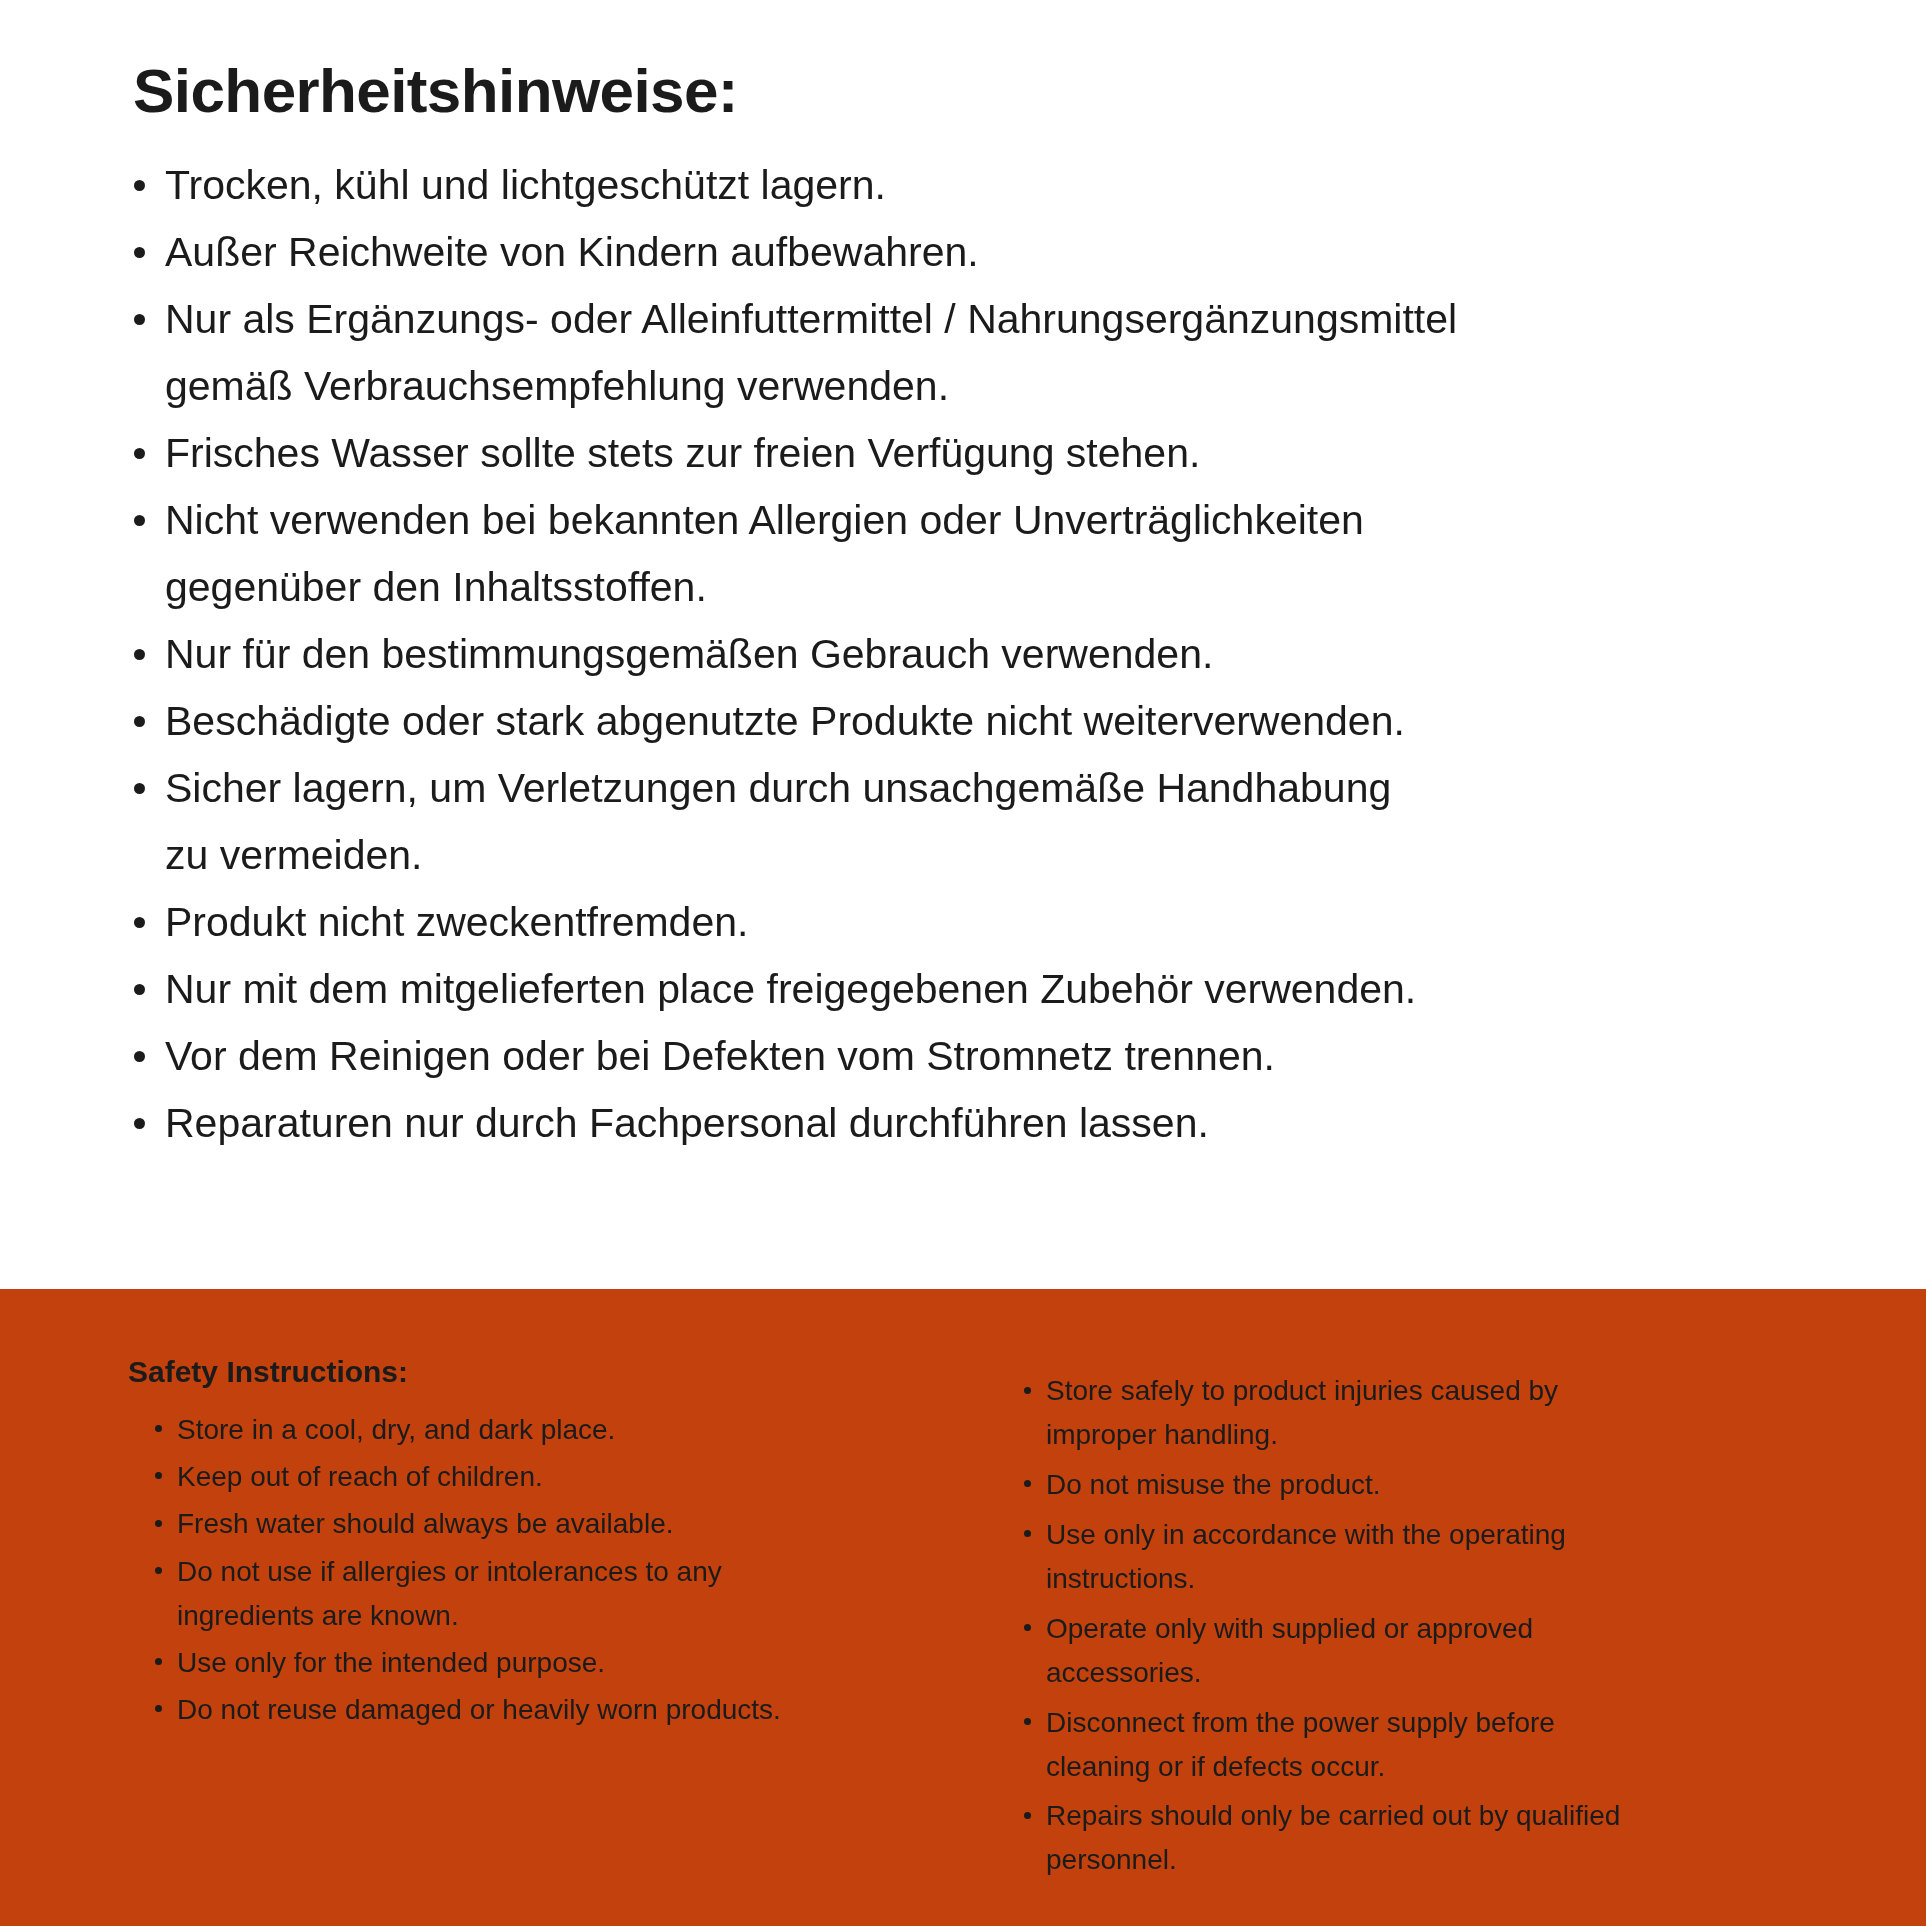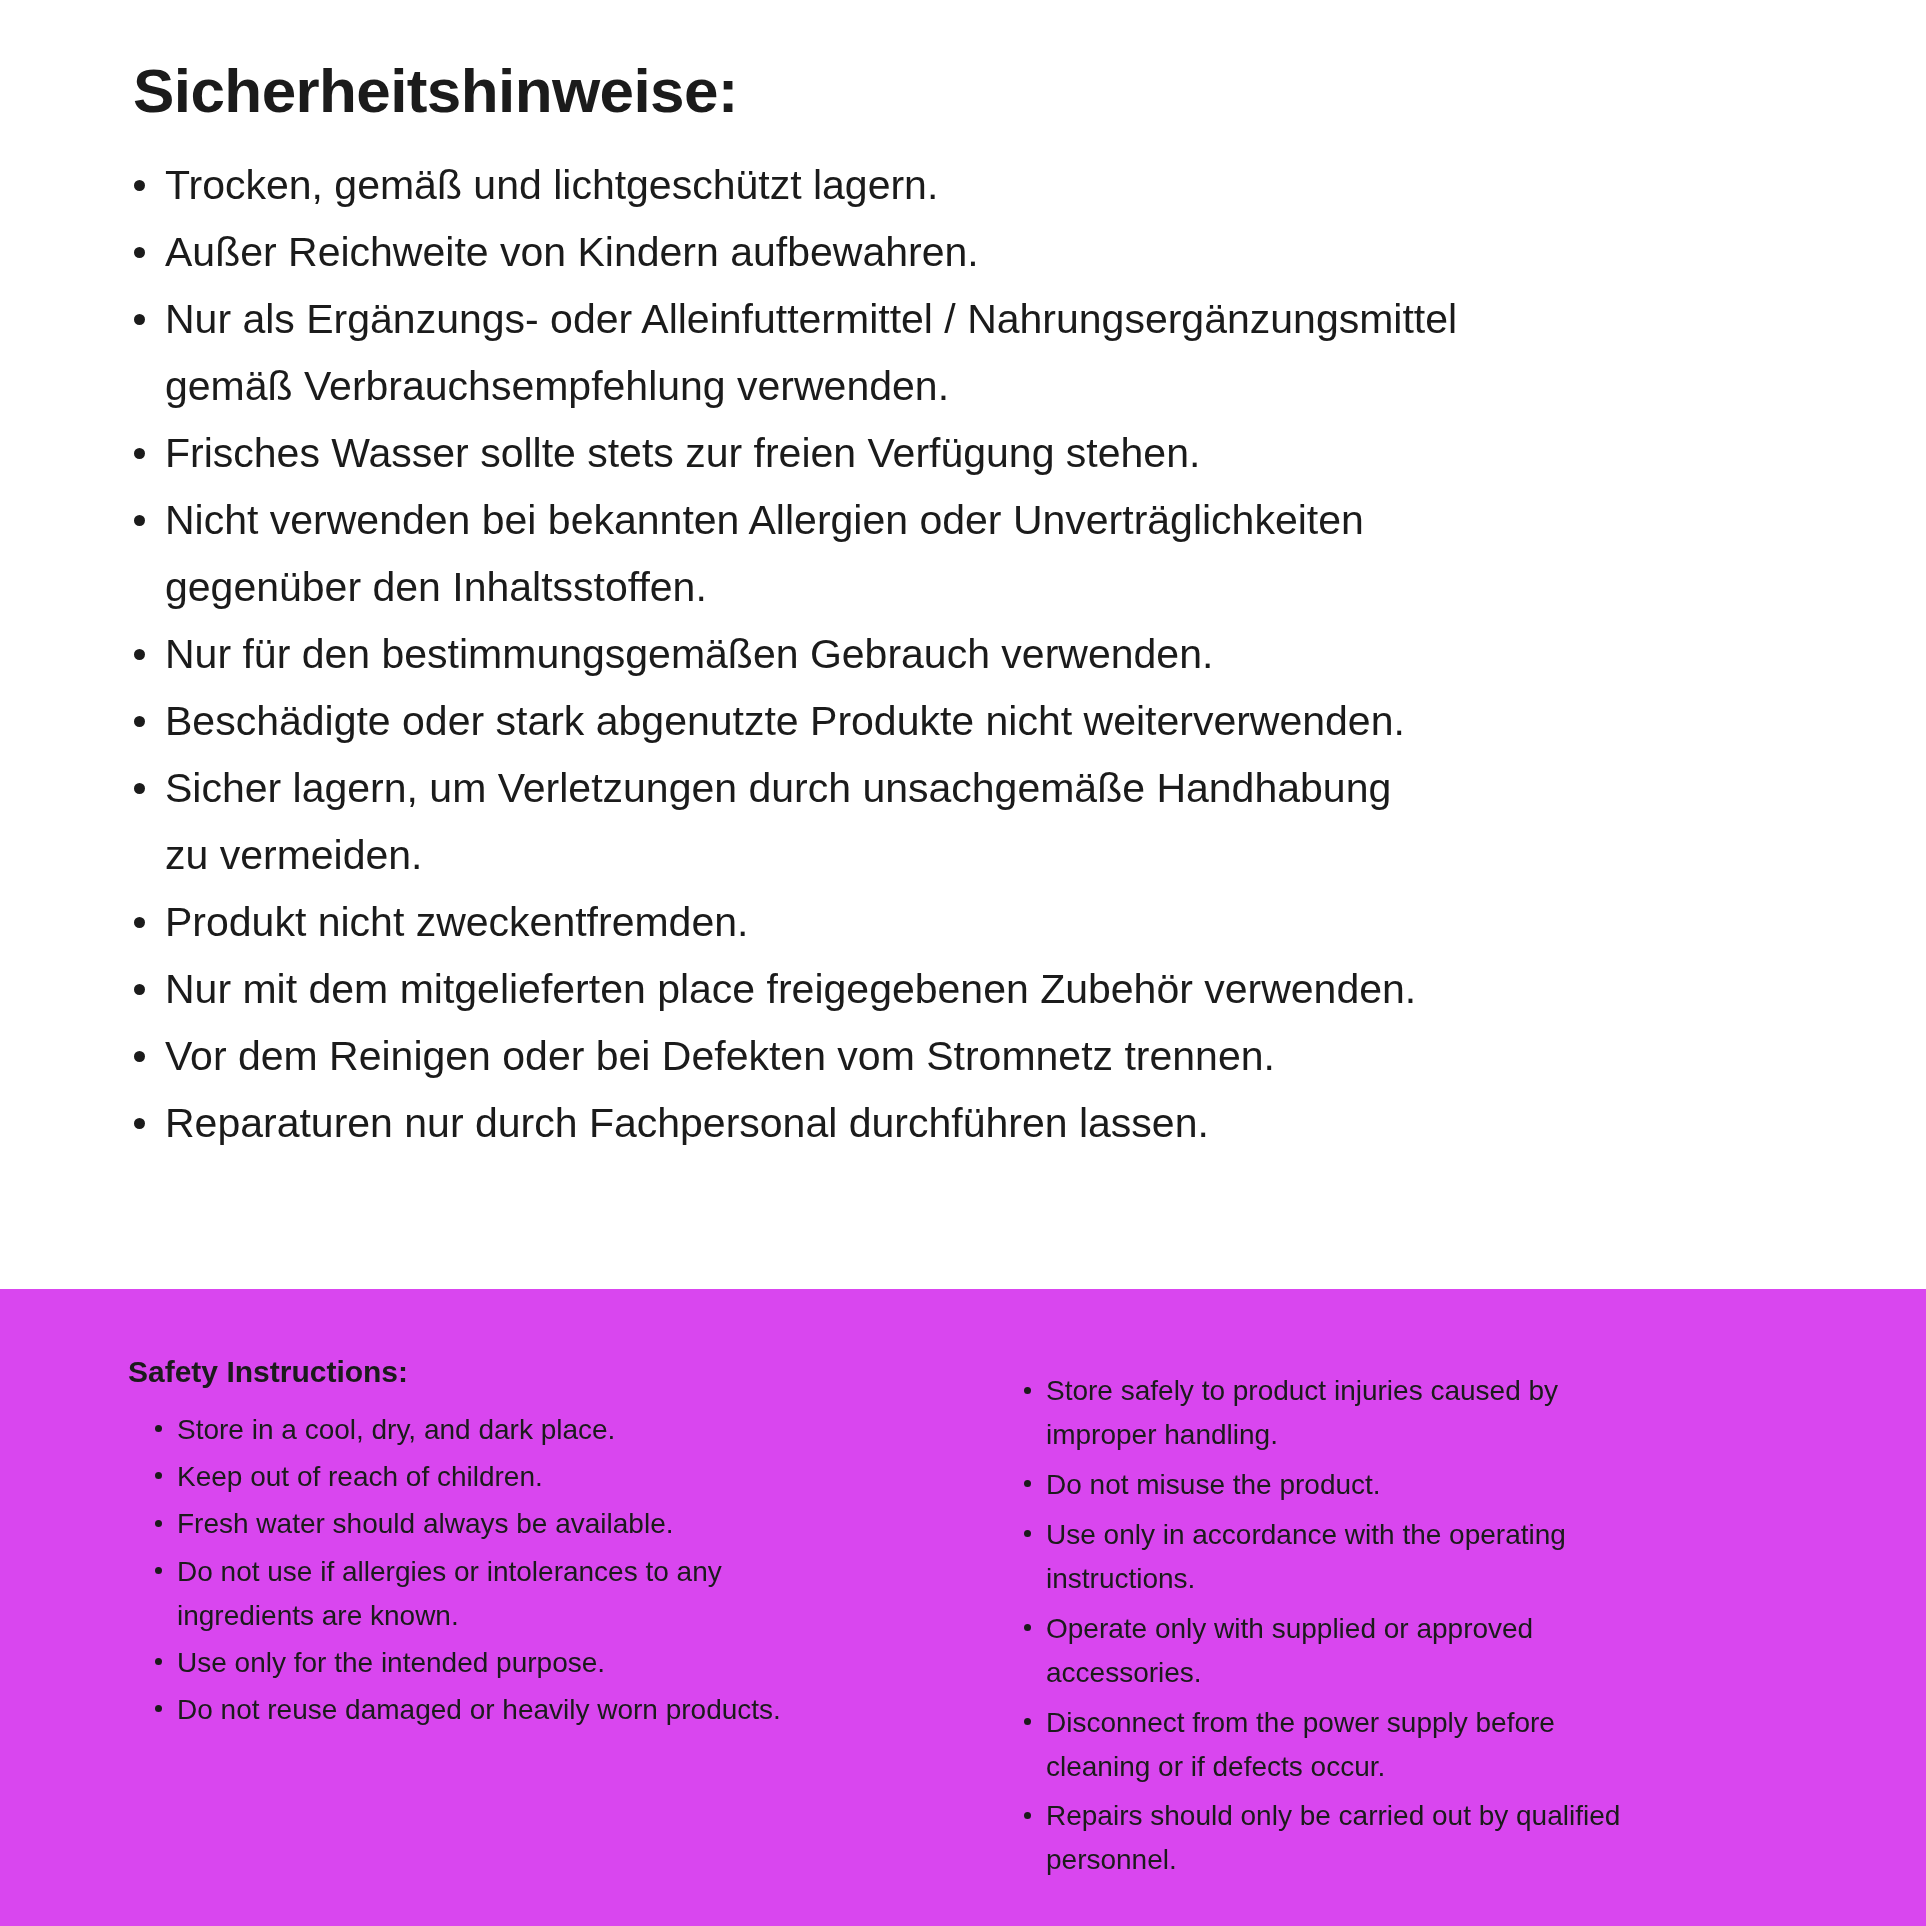--- a/index.html
+++ b/index.html
@@ -47,21 +47,21 @@
     width: 11px;
     height: 11px;
     border-radius: 50%;
     background: currentColor;
   }
 
   
   .en-panel {
     box-sizing: border-box;
     height: 638px;
-    background: #d946ef;
+    background: #c2410c;
     padding: 65px 45px 0 128px;
     display: flex;
     gap: 32px;
   }
   .en-col-left { flex: 0 0 860px; }
   .en-col-right { flex: 1 1 auto; padding-top: 15.4px; }
   .en-title {
     margin: 0 0 18px 0;
     font-size: 30px;
     line-height: 1.2;
@@ -94,21 +94,21 @@
   }
 </style>
 </head>
 <body>
 
 <div class="page">
 
   <section class="de-section">
     <h1 class="de-title">Sicherheitshinweise:</h1>
     <ul class="de-list">
-      <li>Trocken, gemäß und lichtgeschützt lagern.</li>
+      <li>Trocken, kühl und lichtgeschützt lagern.</li>
       <li>Außer Reichweite von Kindern aufbewahren.</li>
       <li>Nur als Ergänzungs- oder Alleinfuttermittel / Nahrungsergänzungsmittel
 gemäß Verbrauchsempfehlung verwenden.</li>
       <li>Frisches Wasser sollte stets zur freien Verfügung stehen.</li>
       <li>Nicht verwenden bei bekannten Allergien oder Unverträglichkeiten
 gegenüber den Inhaltsstoffen.</li>
       <li>Nur für den bestimmungsgemäßen Gebrauch verwenden.</li>
       <li>Beschädigte oder stark abgenutzte Produkte nicht weiterverwenden.</li>
       <li>Sicher lagern, um Verletzungen durch unsachgemäße Handhabung
 zu vermeiden.</li>

